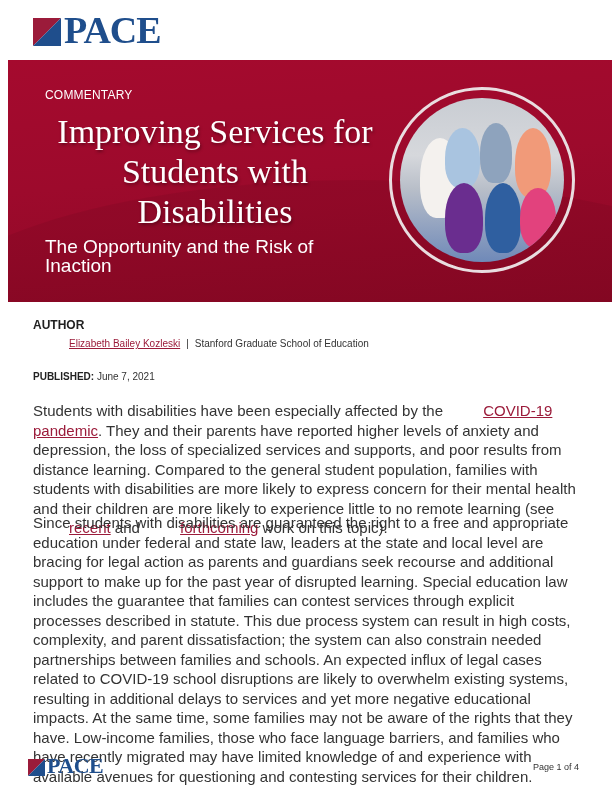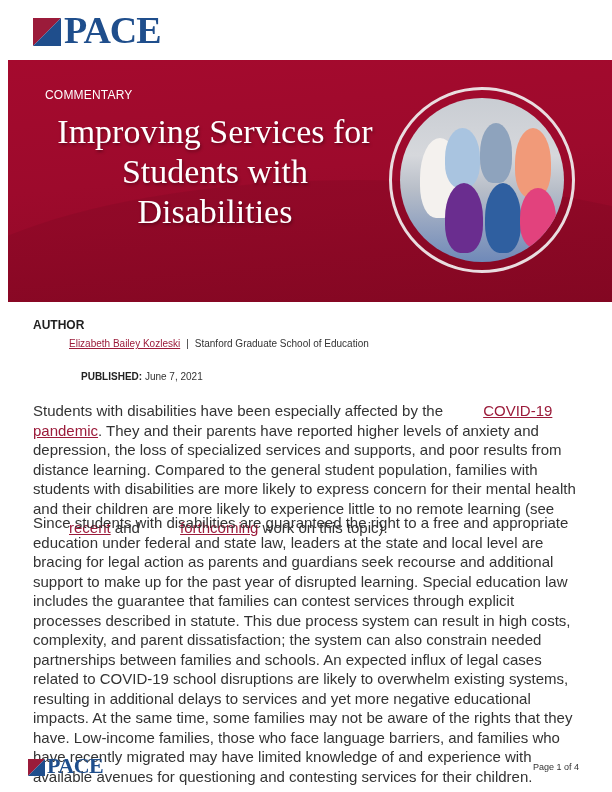--- a/index.html
+++ b/index.html
@@ -20,21 +20,21 @@
   .subtitle { position: absolute; left: 37px; top: 177px; width: 300px; font-size: 19px; line-height: 19px; color: #fff; }
   .photo-ring { position: absolute; left: 381px; top: 27px; width: 186px; height: 186px; border-radius: 50%; border: 3px solid #e9dde0; box-sizing: border-box; }
   .photo { position: absolute; left: 8px; top: 8px; right: 8px; bottom: 8px; border-radius: 50%; overflow: hidden;
     background: linear-gradient(180deg, #c9cdd3 0%, #d6d8dc 35%, #b9bfc9 55%, #6f89b8 100%); }
   .kid { position: absolute; border-radius: 50% 50% 40% 40%; }
   .meta { position: absolute; left: 33px; }
   .author-label { top: 318px; font-size: 12px; font-weight: bold; color: #222; }
   .author-line { top: 338px; font-size: 10px; color: #333; }
   .author-line a, .body a { color: #9b1b3a; text-decoration: underline; padding-left: 36px; }
   .sep { margin: 0 6px; }
-  .published { top: 371px; font-size: 10px; color: #333; margin-left: 48px; }
+  .published { top: 371px; font-size: 10px; color: #333; }
   .published b { color: #222; }
   .body { position: absolute; left: 33px; width: 548px; font-size: 15px; line-height: 19.5px; color: #333; }
   .p1 { top: 401px; }
   .p2 { top: 513px; }
   .footer-logo { left: 28px; top: 756px; height: 20px; }
   .footer-logo .logo-mark { width: 17px; height: 17px; }
   .footer-logo .logo-text { font-size: 22px; margin-left: 2px; line-height: 20px; letter-spacing: -0.5px; }
   .page-num { position: absolute; right: 33px; top: 762px; font-size: 9px; color: #333; }
 </style>
 </head>
@@ -44,20 +44,21 @@
   <div class="logo-mark">
     <div class="red"></div>
       <div class="blue"></div>
   </div>
   <span class="logo-text">PACE</span>
 </div>
 
 <div class="hero">
   <div class="kicker">COMMENTARY</div>
   <h1 class="title" style="margin:0;font-weight:normal;text-align:center;">Improving Services for Students with Disabilities</h1>
+  <div class="subtitle">The Opportunity and the Risk of Inaction</div>
   <div class="photo-ring">
     <div class="photo" title="Group of smiling children raising hands in a classroom">
       <div class="kid" style="left:20px;top:40px;width:40px;height:80px;background:#f4f1ee;"></div>
       <div class="kid" style="left:45px;top:30px;width:35px;height:60px;background:#a9c4e0;"></div>
       <div class="kid" style="left:80px;top:25px;width:32px;height:60px;background:#8ea3bd;"></div>
       <div class="kid" style="left:115px;top:30px;width:36px;height:70px;background:#f19a79;"></div>
       <div class="kid" style="left:45px;top:85px;width:38px;height:70px;background:#6a2d8f;"></div>
       <div class="kid" style="left:85px;top:85px;width:36px;height:70px;background:#2f5fa0;"></div>
       <div class="kid" style="left:120px;top:90px;width:36px;height:60px;background:#e2427d;"></div>
     </div>

